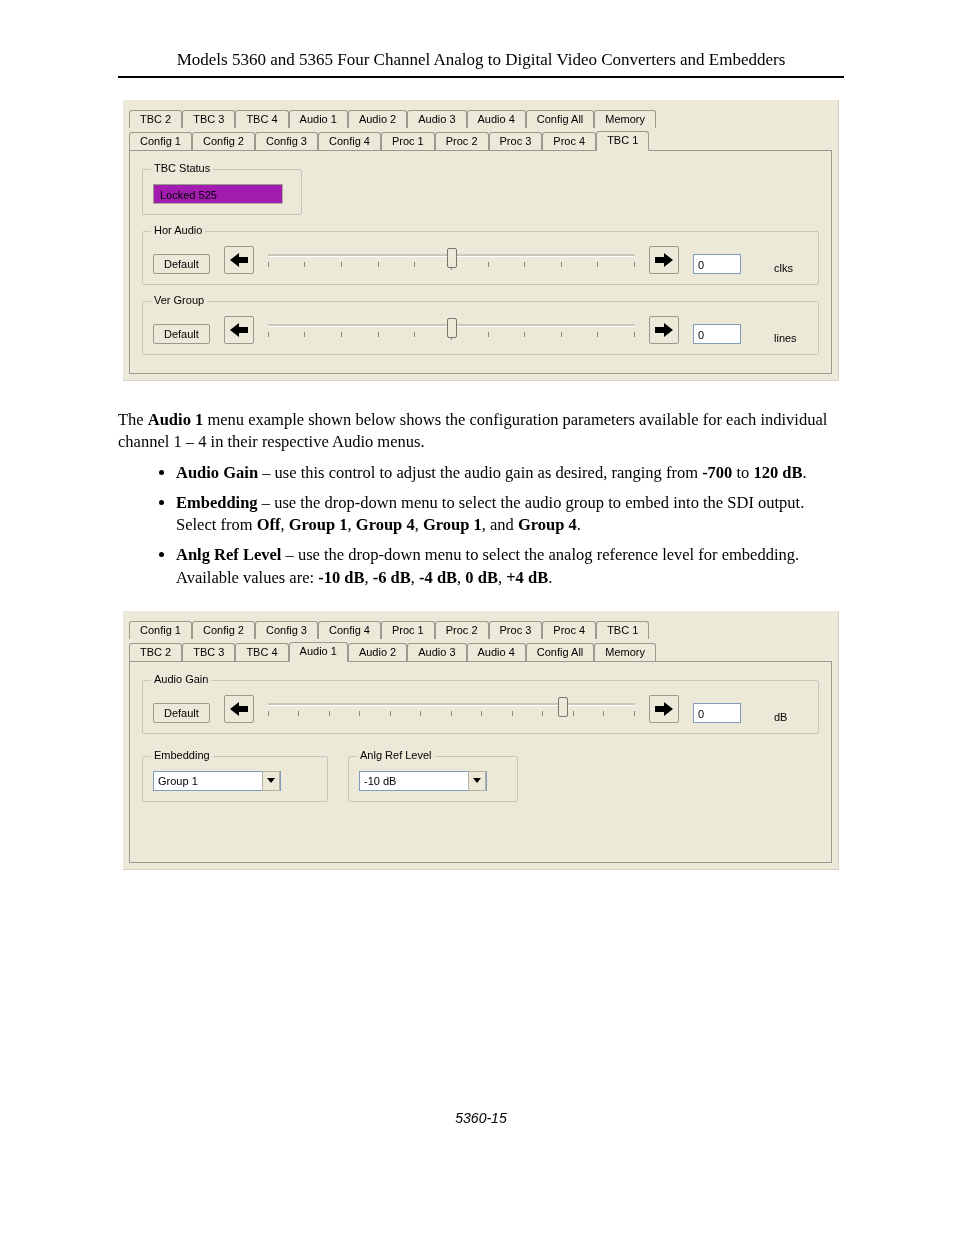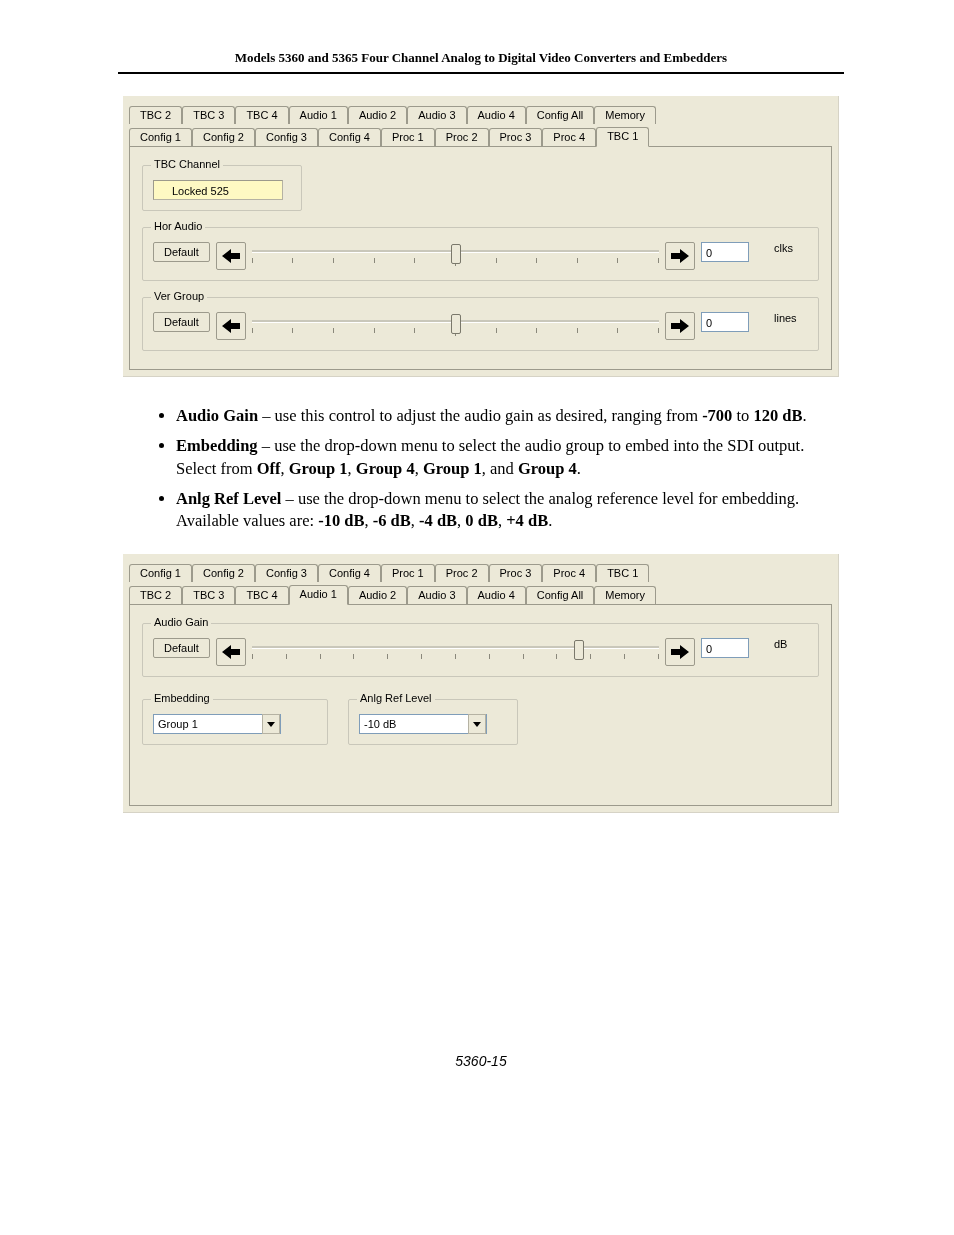--- a/index.html
+++ b/index.html
@@ -12,22 +12,22 @@
   }
   .page {
     width: 954px;
     min-height: 1235px;
     box-sizing: border-box;
     padding: 50px 110px 40px 118px;
     position: relative;
   }
   .running-head {
     font-family: "Times New Roman", Times, serif;
-    font-weight: bold;
-    font-size: 13px;
+    font-weight: normal;
+    font-size: 17px;
     text-align: center;
     padding-bottom: 6px;
     border-bottom: 2px solid #000;
     margin-bottom: 22px;
   }
   .panel {
     width: 716px;
     margin: 0 auto 28px auto;
     background: #ece9d8;
     font-family: Tahoma, Arial, sans-serif;
@@ -106,35 +106,35 @@
     height: 18px;
     border: 1px solid #b5b2a3;
     background: #ece9d8;
     display: flex;
     align-items: center;
     justify-content: center;
   }
   .dropdown .btn svg { width: 8px; height: 5px; }
   .readonly-box {
     display: inline-block;
-    background: #fef9c3;
+    background: #a21caf;
     border: 1px solid #b5b2a3;
     border-top-color: #9c9a8c;
     border-left-color: #9c9a8c;
     height: 20px;
     width: 130px;
     line-height: 20px;
-    padding: 0 18px;
+    padding: 0 6px;
     font-size: 11px;
     box-sizing: border-box;
   }
   .slider-row {
     display: flex;
-    align-items: flex-start;
-    gap: 6px;
+    align-items: flex-end;
+    gap: 14px;
   }
   .btn-default {
     border: 1px solid #9c9a8c;
     background: #ece9d8;
     font-family: Tahoma, Arial, sans-serif;
     font-size: 11px;
     padding: 3px 10px;
     border-radius: 2px;
   }
   .arrow-btn {
@@ -246,21 +246,21 @@
       <div class="tab">Proc 1</div>
       <div class="tab">Proc 2</div>
       <div class="tab">Proc 3</div>
       <div class="tab">Proc 4</div>
       <div class="tab active">TBC 1</div>
     </div>
     <div class="tabbody">
 
       <div class="row1">
         <div class="groupbox" style="width:160px">
-          <div class="legend">TBC Channel</div>
+          <div class="legend">TBC Status</div>
           <div class="readonly-box">Locked 525</div>
         </div>
       </div>
 
       <div class="groupbox" style="width:100%; margin-top:16px">
         <div class="legend">Hor Audio</div>
         <div class="slider-row">
           <button type="button" class="btn-default">Default</button>
           <div class="arrow-btn">
             <svg viewBox="0 0 18 14">
@@ -326,20 +326,23 @@
               </svg>
           </div>
           <div class="valbox">0</div>
           <div class="unit">lines</div>
         </div>
       </div>
 
     </div>
   </div>
 
+  <p class="body-text">
+    <span>The </span><b>Audio 1</b><span> menu example shown below shows the configuration parameters available for each individual channel 1 – 4 in their respective Audio menus.</span>
+  </p>
 
   <ul class="bullets">
     <li>
       <b>Audio Gain</b><span> – use this control to adjust the audio gain as desired, ranging from </span><b>-700</b><span> to </span><b>120 dB</b><span>.</span>
     </li>
     <li>
       <b>Embedding</b><span> – use the drop-down menu to select the audio group to embed into the SDI output. Select from </span><b>Off</b><span>, </span><b>Group 1</b><span>, </span><b>Group 4</b><span>, </span><b>Group 1</b><span>, and </span><b>Group 4</b><span>.</span>
     </li>
     <li>
       <b>Anlg Ref Level</b><span> – use the drop-down menu to select the analog reference level for embedding. Available values are: </span><b>-10 dB</b><span>, </span><b>-6 dB</b><span>, </span><b>-4 dB</b><span>, </span><b>0 dB</b><span>, </span><b>+4 dB</b><span>.</span>

